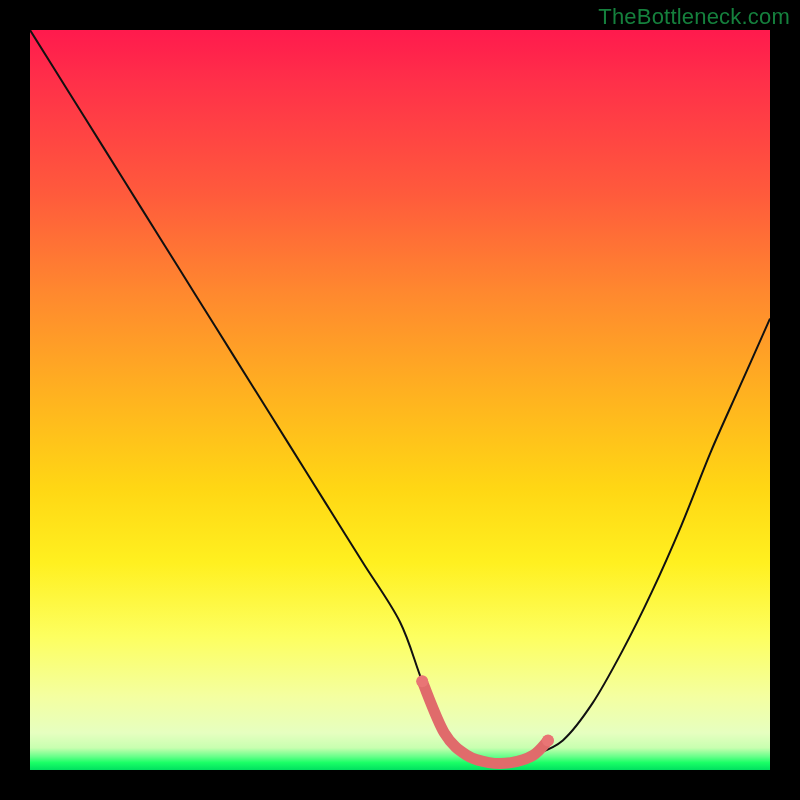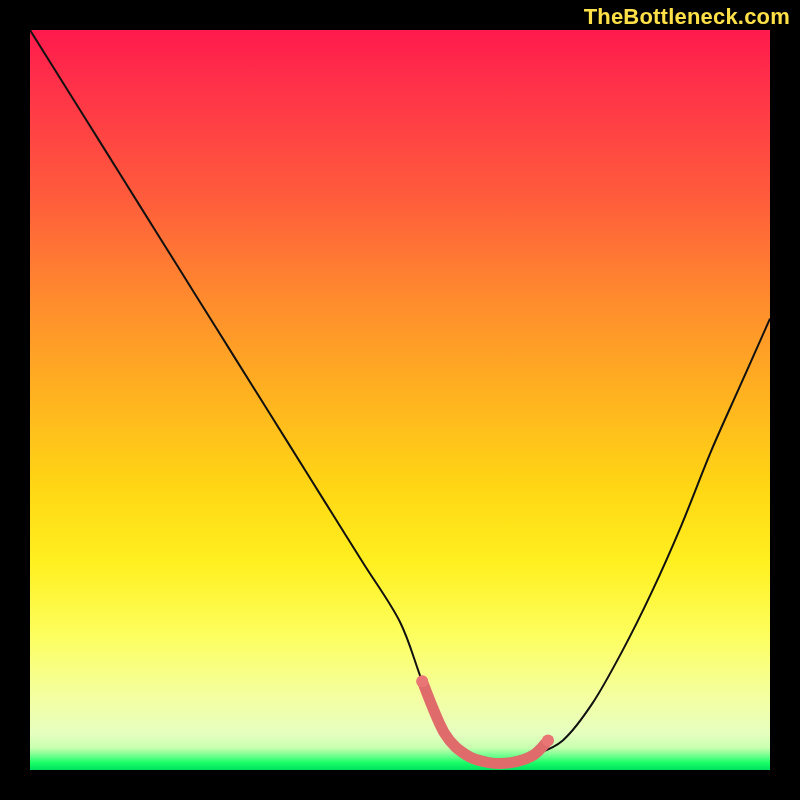--- a/index.html
+++ b/index.html
@@ -39,23 +39,23 @@
       #c8ffb0 97%,
       #66ff8a 98.2%,
       #1aff66 99%,
       #00e060 100%
     );
   }
   .watermark {
     position: absolute;
     top: 4px;
     right: 10px;
-    color: #fde047;
+    color: #15803d;
     font-size: 22px;
-    font-weight: 700;
+    font-weight: 400;
     letter-spacing: 0.2px;
     user-select: none;
   }
   svg.curve {
     position: absolute;
     left: 0;
     top: 0;
     width: 740px;
     height: 740px;
   }

